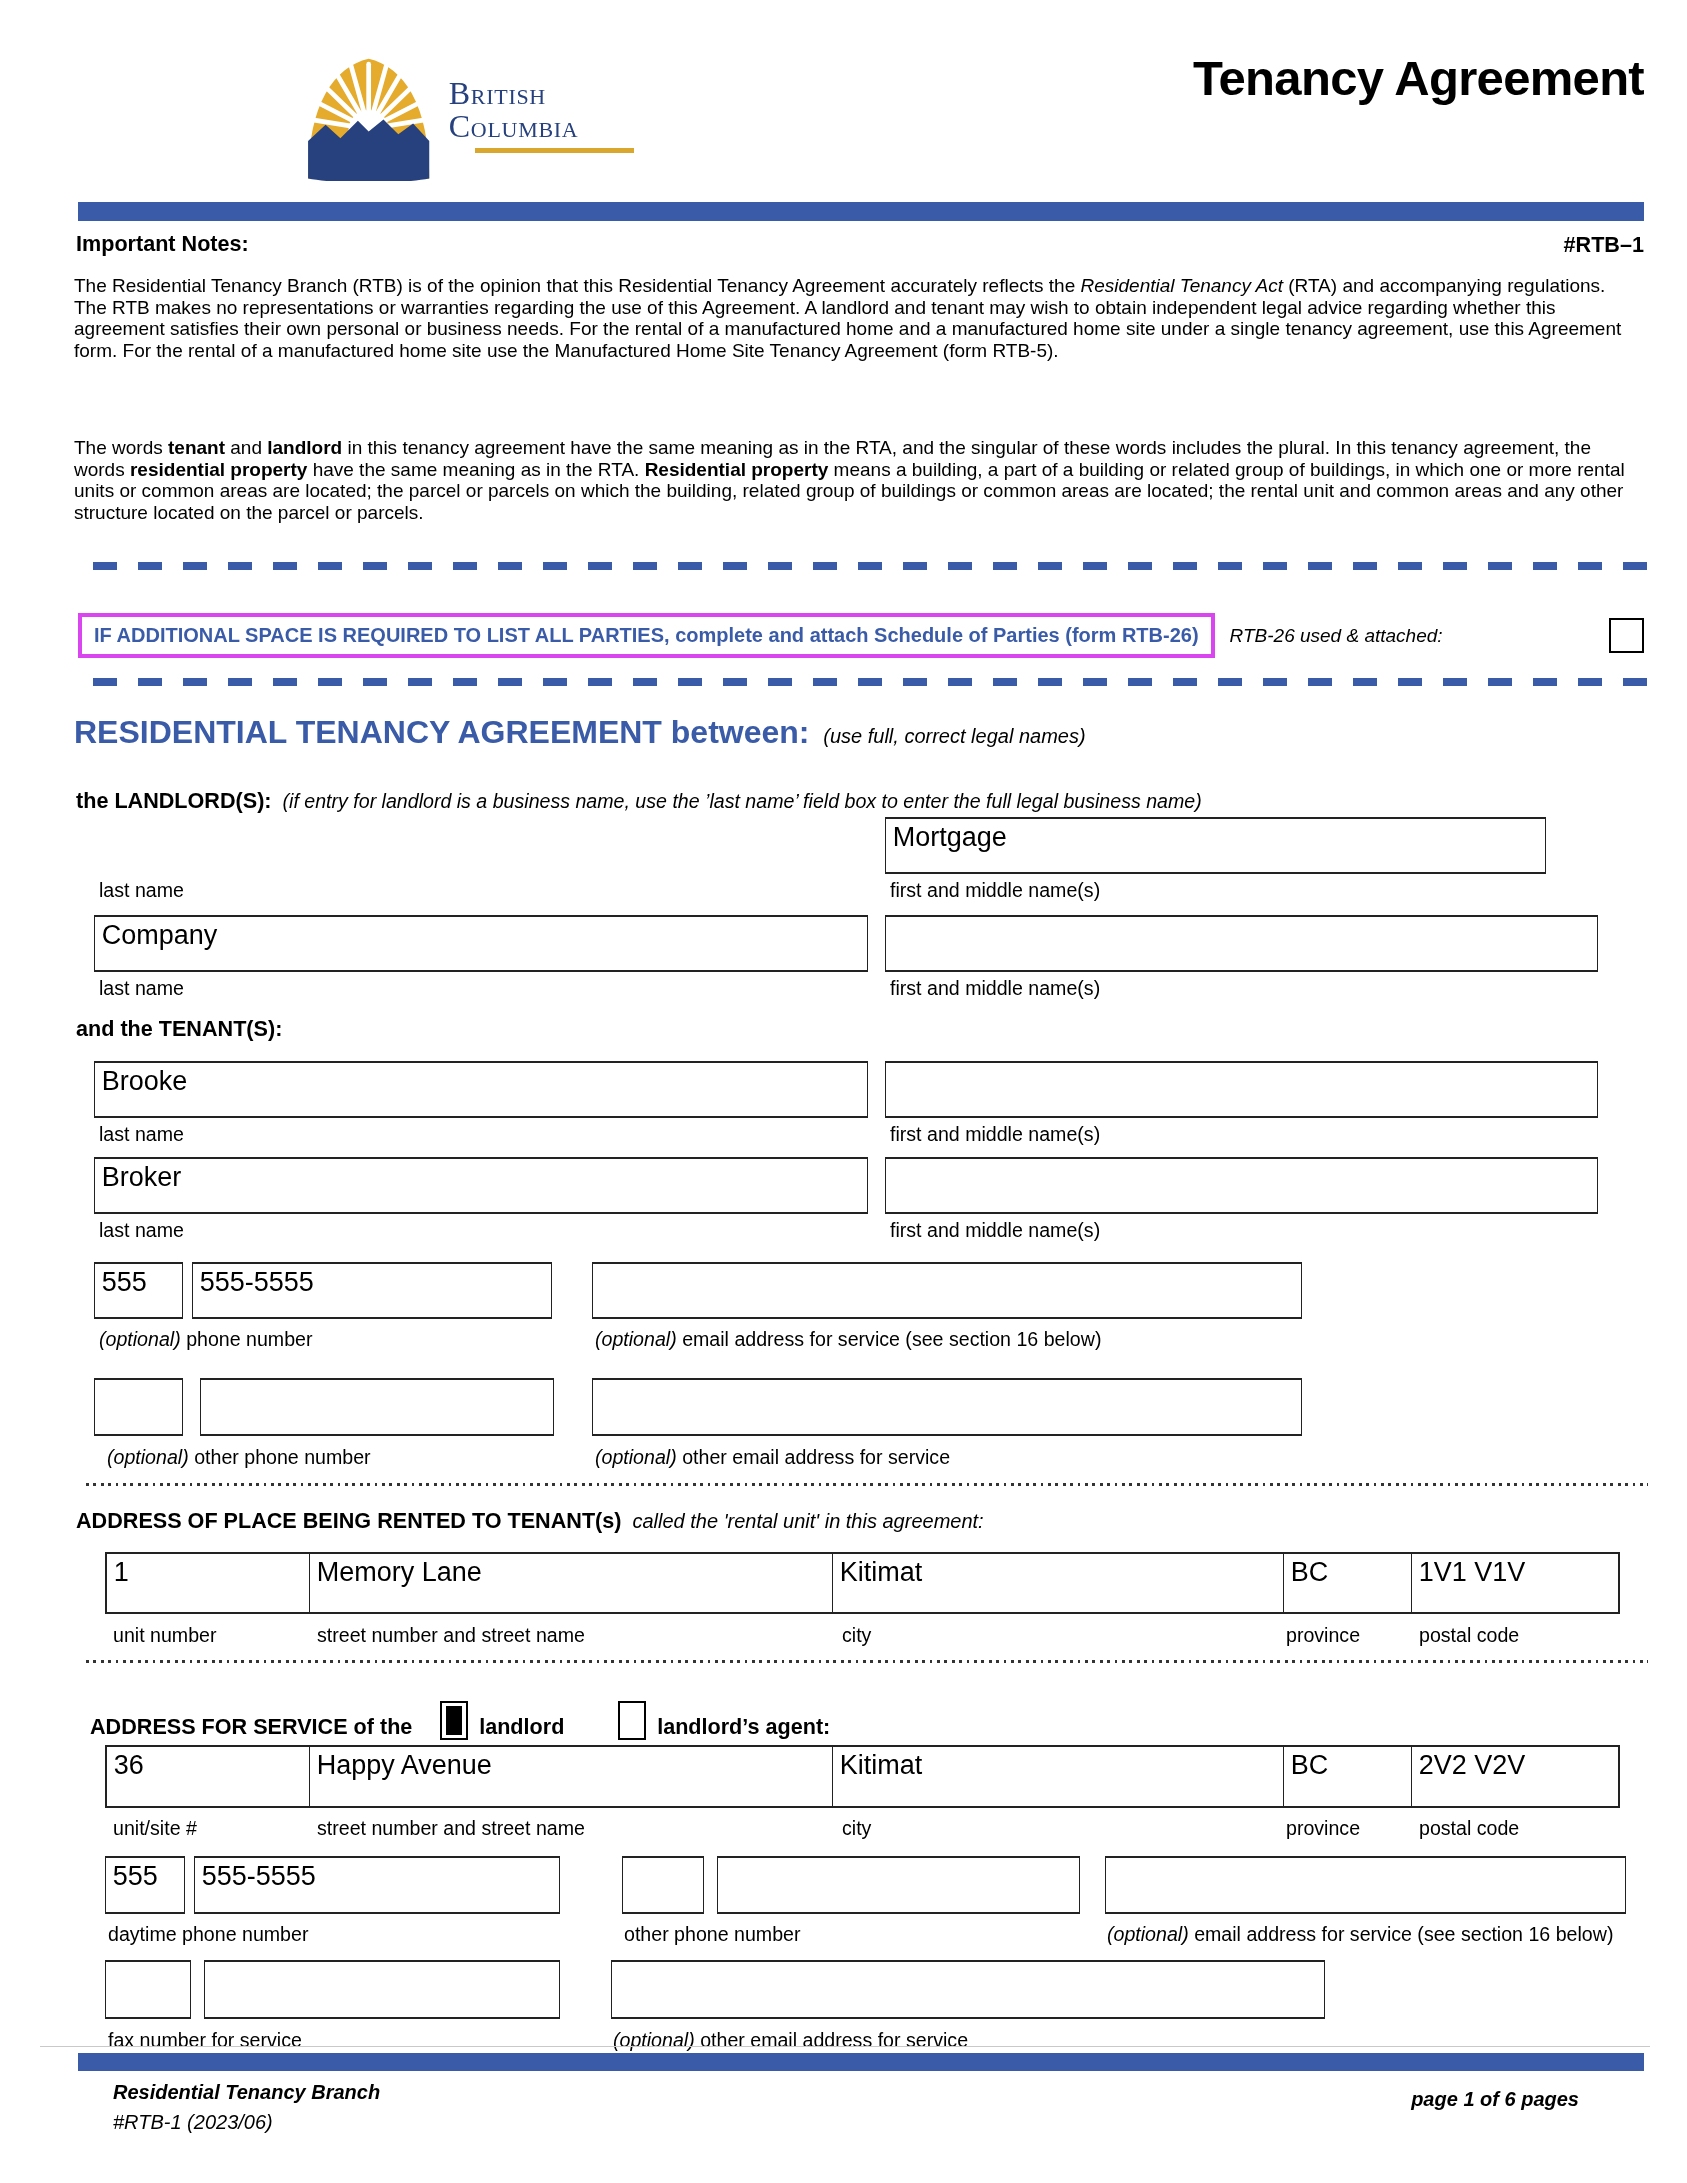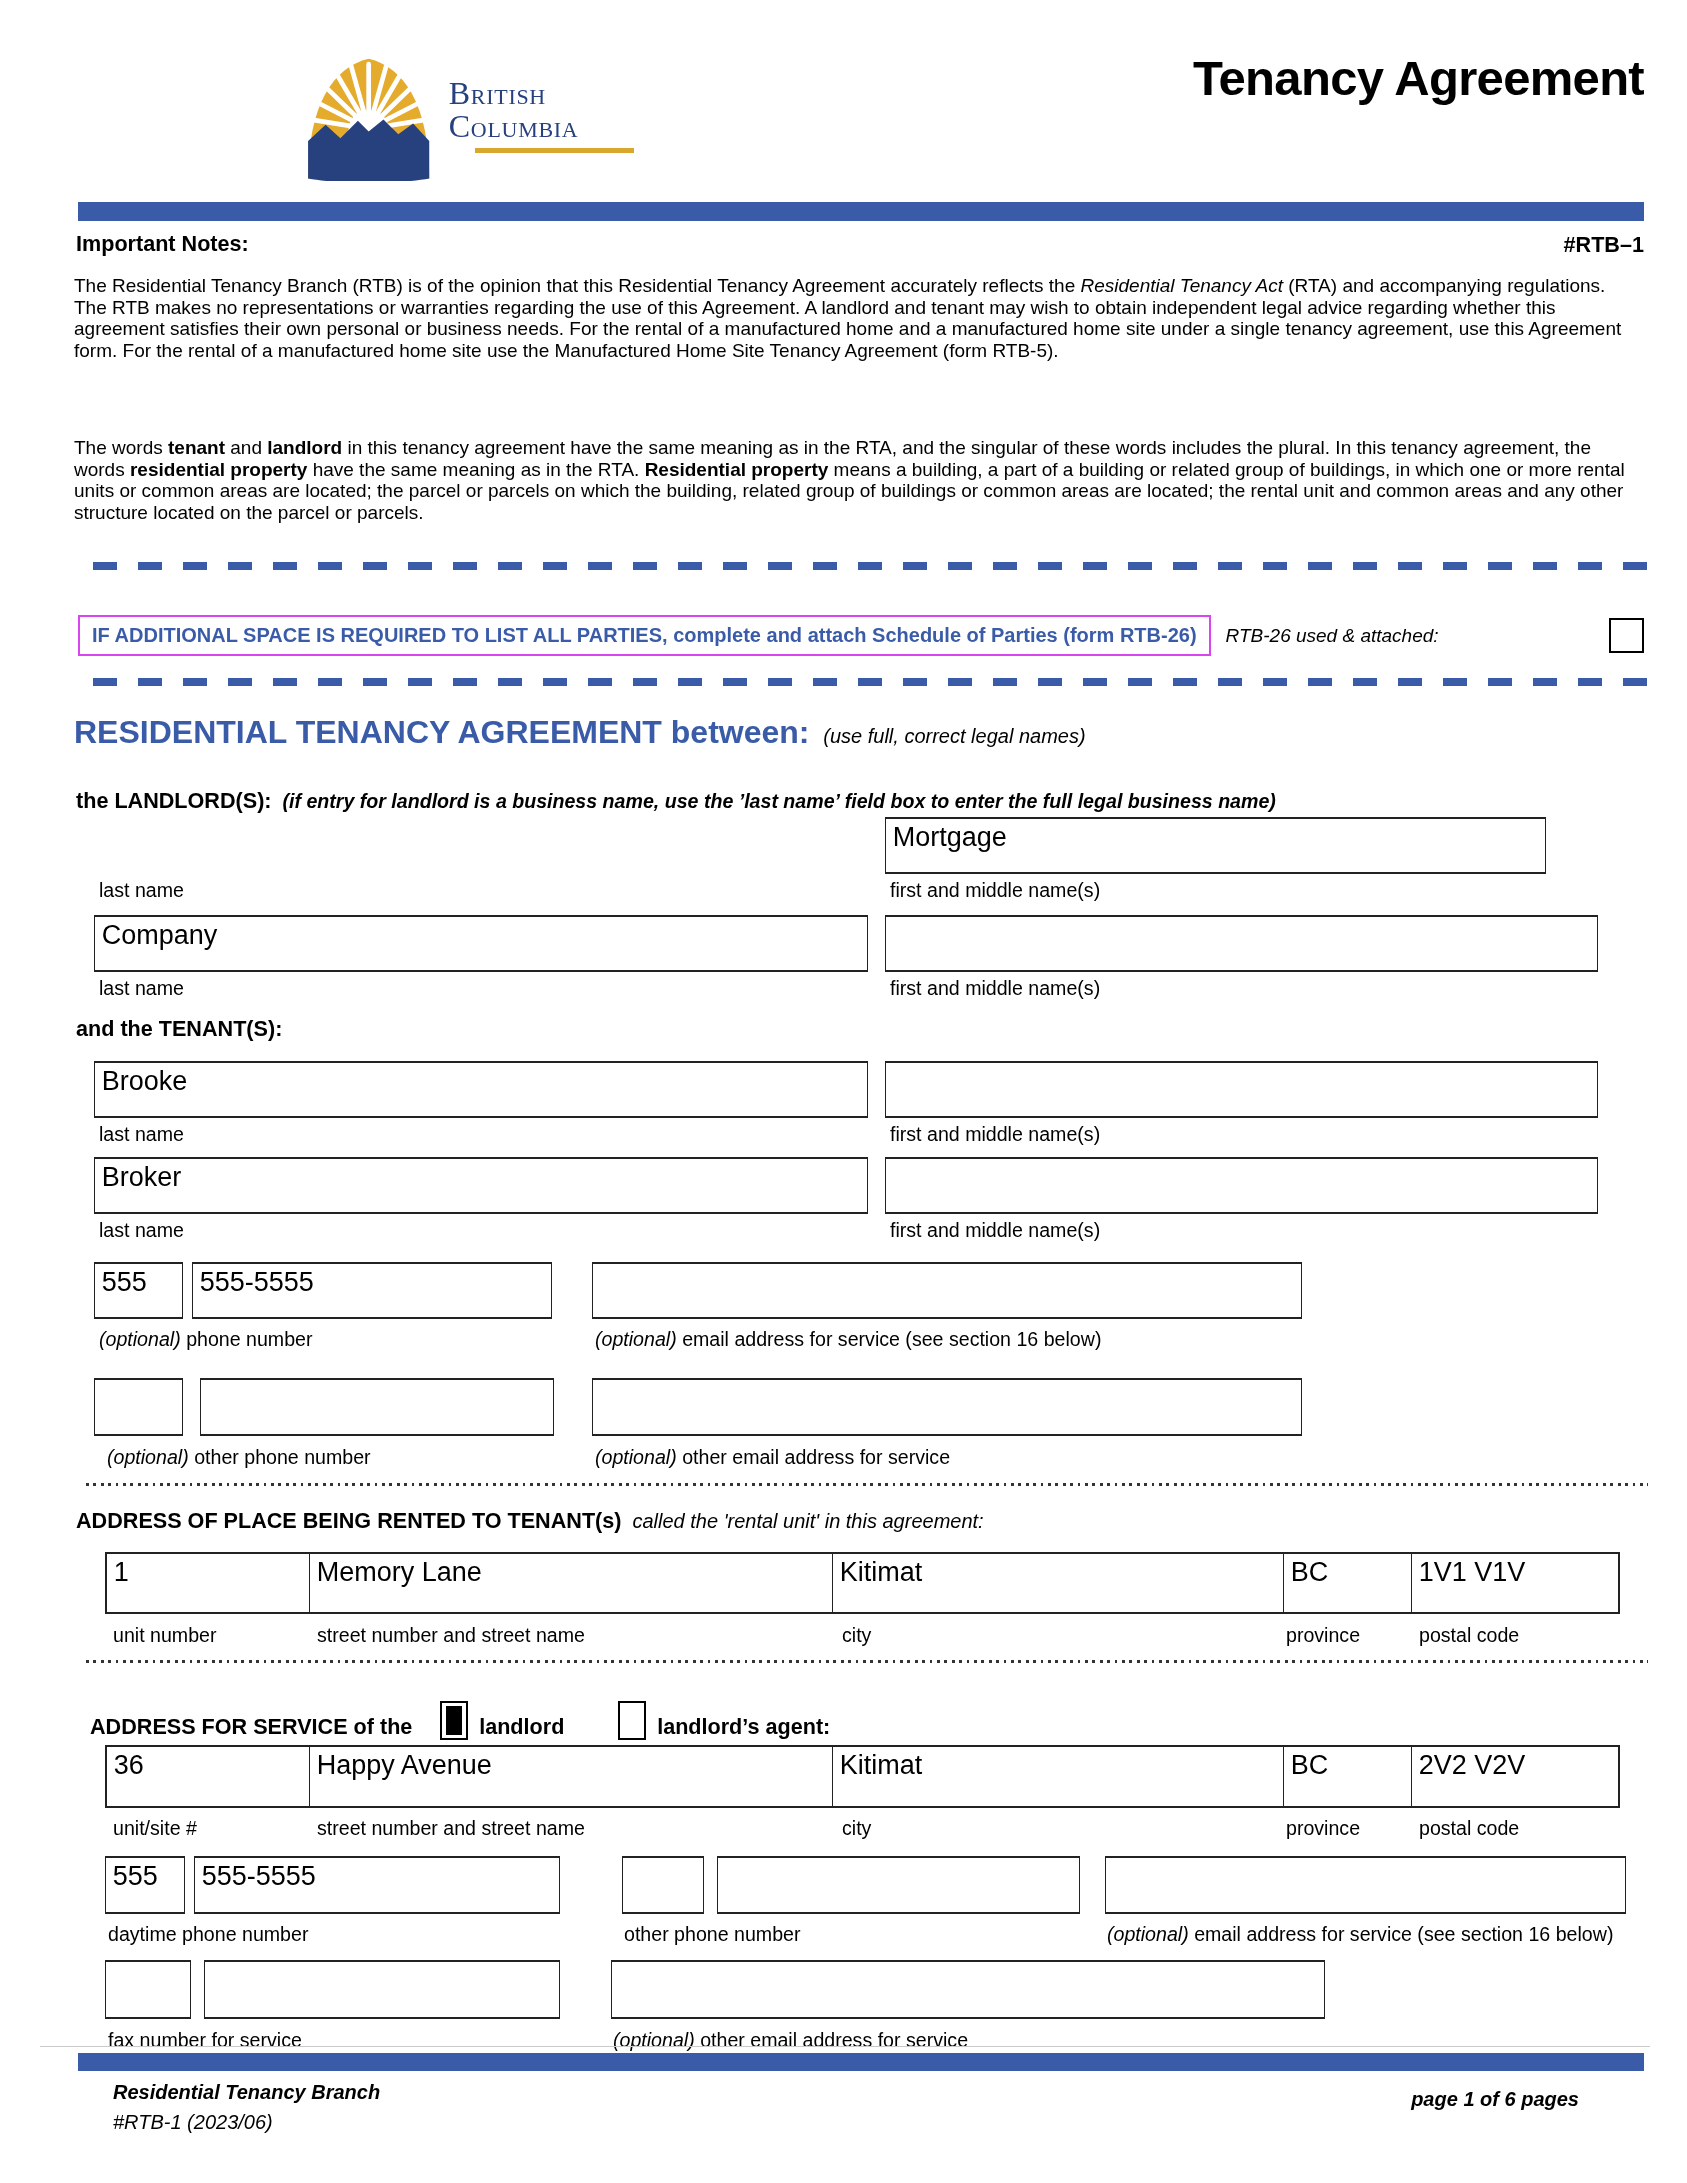--- a/index.html
+++ b/index.html
@@ -15,21 +15,21 @@
   .field{background:#fff;border:1.3px solid #222;border-top-width:2.7px;border-bottom-width:2.7px;
          box-sizing:border-box;font-size:27px;line-height:1.12;padding:2.7px 6.7px;overflow:hidden;}
   .lab{font-size:19.6px;white-space:nowrap;}
   .addr{display:flex;border:2px solid #222;border-top-width:2.7px;border-bottom-width:2.7px;box-sizing:border-box;background:#fff;}
   .addr .cell{border-left:1.3px solid #222;padding:2.7px 6.7px;font-size:27px;box-sizing:border-box;overflow:hidden;}
   .addr .cell:first-child{border-left:none;}
   .checkbox{display:inline-block;border:2px solid #000;background:#fff;box-sizing:border-box;position:relative;}
   .checkbox[data-checked="true"]::after{content:"";position:absolute;left:4px;right:4px;top:3.4px;bottom:3.4px;background:#000;}
   .cb-lg{width:35px;height:35px;}
   .cb-md{width:28px;height:39px;}
-  .notice-box{border:2px solid #d946ef;padding:6.7px 12px;font-size:20px;font-weight:bold;color:#3a5ca8;white-space:nowrap;}
+  .notice-box{border:4px solid #d946ef;padding:6.7px 12px;font-size:20px;font-weight:bold;color:#3a5ca8;white-space:nowrap;}
   .heading-xl{font-size:32px;font-weight:bold;color:#3a5ca8;}
   .heading-note{font-size:20px;font-style:italic;font-weight:normal;color:#000;margin-left:10.8px;}
   .sec-head{font-size:21.6px;font-weight:bold;}
   .sec-note{font-size:20px;font-style:italic;font-weight:normal;}
   .title{font-size:49px;font-weight:bold;line-height:1.18;text-align:right;letter-spacing:-0.7px;}
   .logo-wrap{display:flex;align-items:center;gap:10.8px;}
   .logo-text{font-family:"Liberation Serif",serif;font-variant:small-caps;color:#26417E;
              font-size:32px;line-height:1.02;letter-spacing:0.7px;}
   .logo-rule{height:4.7px;background:#D9A62E;width:159px;margin-top:5.4px;margin-left:26px;}
   .footer-txt{font-size:20px;font-style:italic;}
@@ -89,21 +89,21 @@
 
   <div class="abs dashline" style="left:93px;right:40px;top:678px;"></div>
 
   <div class="abs" style="left:74px;top:714px;white-space:nowrap;">
     <span class="heading-xl">RESIDENTIAL TENANCY AGREEMENT between:</span>
     <span class="heading-note">(use full, correct legal names)</span>
   </div>
 
   <div class="abs" style="left:76px;top:788px;white-space:nowrap;">
     <span class="sec-head">the LANDLORD(S):</span>
-    <span class="sec-note b" style="font-size:19.6px;margin-left:8px;font-weight:bold;">(if entry for landlord is a business name, use the ’last name’ field box to enter the full legal business name)</span>
+    <span class="sec-note b" style="font-size:19.6px;margin-left:8px;">(if entry for landlord is a business name, use the ’last name’ field box to enter the full legal business name)</span>
   </div>
 
   <div class="abs field" style="left:885px;top:817px;width:661px;height:57px;"><span>Mortgage</span></div>
   <div class="abs lab" style="left:99px;top:879px;">last name</div>
   <div class="abs lab" style="left:890px;top:879px;">first and middle name(s)</div>
 
   <div class="abs field" style="left:94px;top:915px;width:774px;height:57px;"><span>Company</span></div>
   <div class="abs field" style="left:885px;top:915px;width:713px;height:57px;"><span></span></div>
   <div class="abs lab" style="left:99px;top:977px;">last name</div>
   <div class="abs lab" style="left:890px;top:977px;">first and middle name(s)</div>

